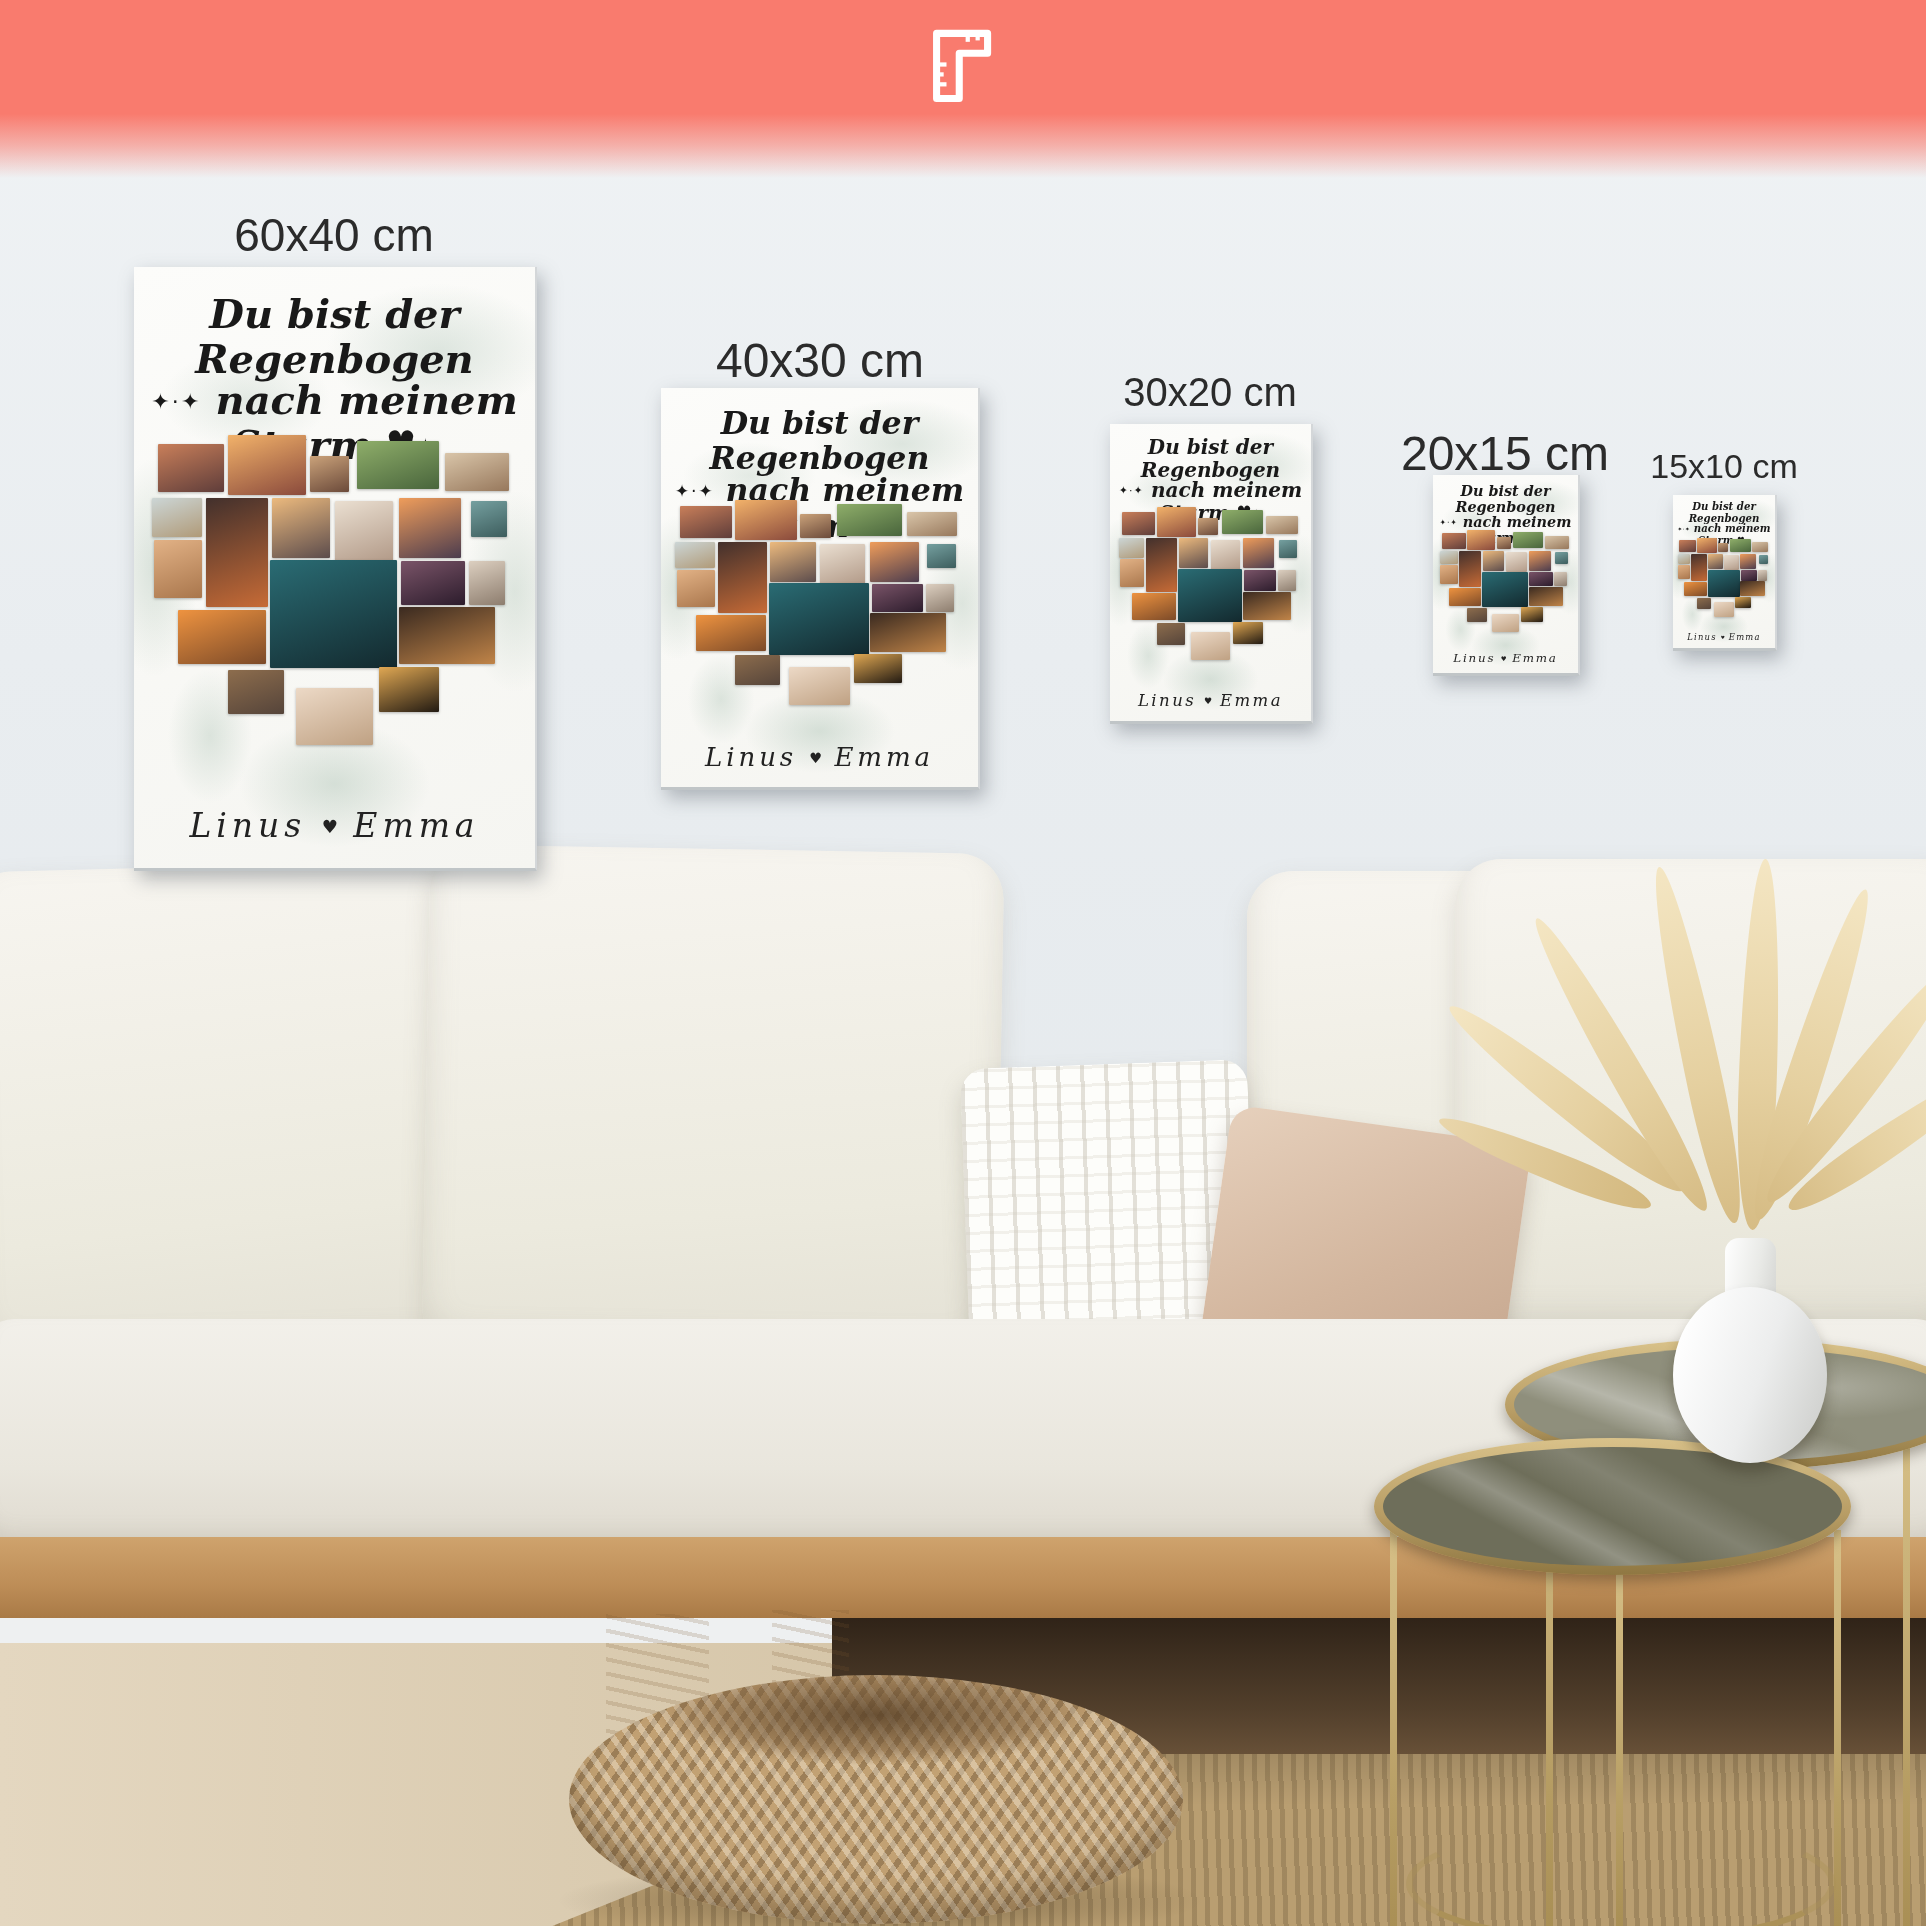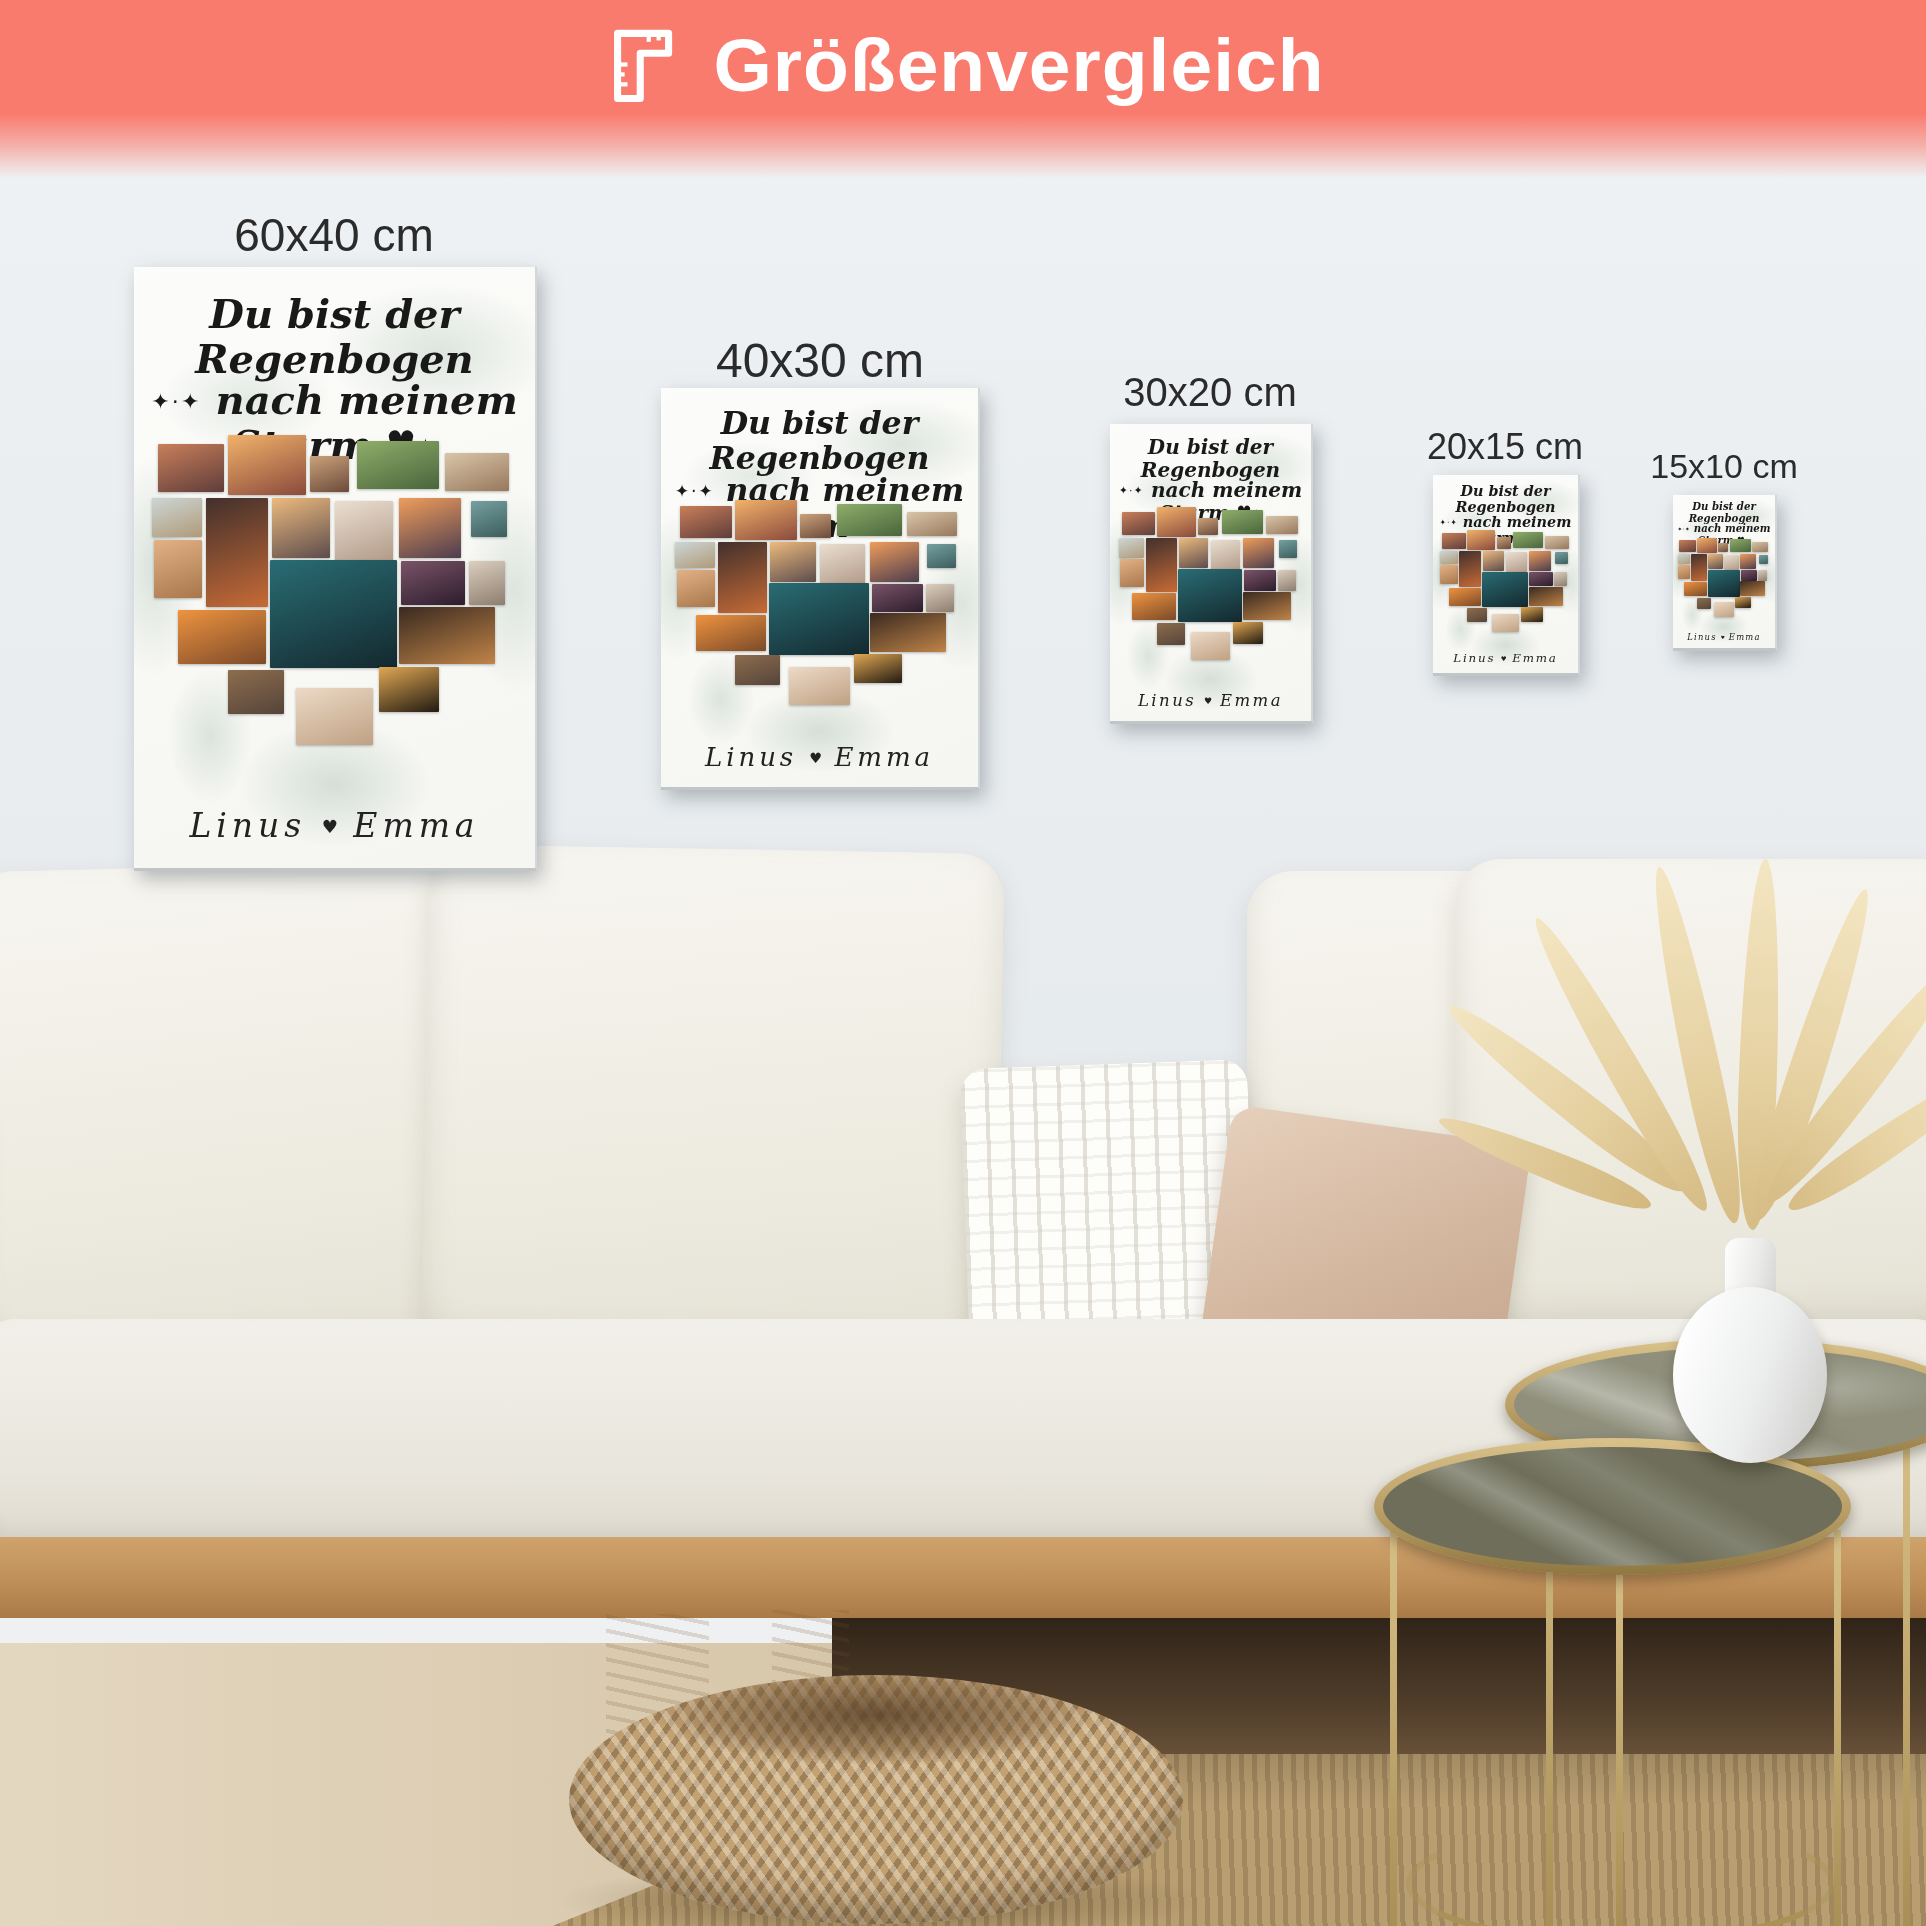--- a/index.html
+++ b/index.html
@@ -280,21 +280,21 @@
             <div class="tile" style="left:40.5%;top:70%;width:19%;height:9.5%;
       background:linear-gradient(160deg,#ecd9c6 0%,#bfa183 100%);"></div>
             <div class="tile" style="left:61%;top:66.6%;width:15%;height:7.4%;
       background:linear-gradient(160deg,#e0a853 0%,#221a12 100%);"></div>
           </div>
       <div class="p-names"><span>Linus</span>
            <span class="nh">♥</span> <span>Emma</span></div>
     </div>
   </div>
   <div>
-    <div class="size-label" style="left:1505px;top:426px;font-size:36px;">20x15 cm</div>
+    <div class="size-label" style="left:1505px;top:426px;font-size:48px;">20x15 cm</div>
     <div class="poster" style="left:1433px;top:475px;width:145px;height:198px;--s:0.360;">
       <div class="wreath"></div>
       <div class="p-title">
         <span class="l1">Du bist der Regenbogen</span>
         <span class="l2"><span class="decor">✦·✦</span> <span>nach meinem Sturm</span> <span class="heart-big">♥</span><span class="decor">✦</span></span>
       </div>
       <div>
             <div class="tile" style="left:6%;top:29.5%;width:16.5%;height:8%;
       background:linear-gradient(160deg,#c97f5a 0%,#5f3d3a 100%);"></div>
             <div class="tile" style="left:23.5%;top:28%;width:19.5%;height:10%;
@@ -446,18 +446,17 @@
   <div class="banner">
     <div class="banner-inner">
       <svg class="ruler" viewBox="0 0 60 60">
         <path d="M11 8 H47 V22 H27 V54 H11 Z" fill="none" stroke="#ffffff" stroke-width="5" stroke-linejoin="round"></path>
         <line x1="11" y1="30" x2="18" y2="30" stroke="#ffffff" stroke-width="3"></line>
         <line x1="11" y1="37" x2="16" y2="37" stroke="#ffffff" stroke-width="3"></line>
         <line x1="11" y1="44" x2="18" y2="44" stroke="#ffffff" stroke-width="3"></line>
         <line x1="33" y1="8" x2="33" y2="14" stroke="#ffffff" stroke-width="3"></line>
         <line x1="40" y1="8" x2="40" y2="13" stroke="#ffffff" stroke-width="3"></line>
       </svg>
-      <div class="banner-title">Größenvergleich</div>
     </div>
   </div>
 
 </div>
 
 
 </body></html>

